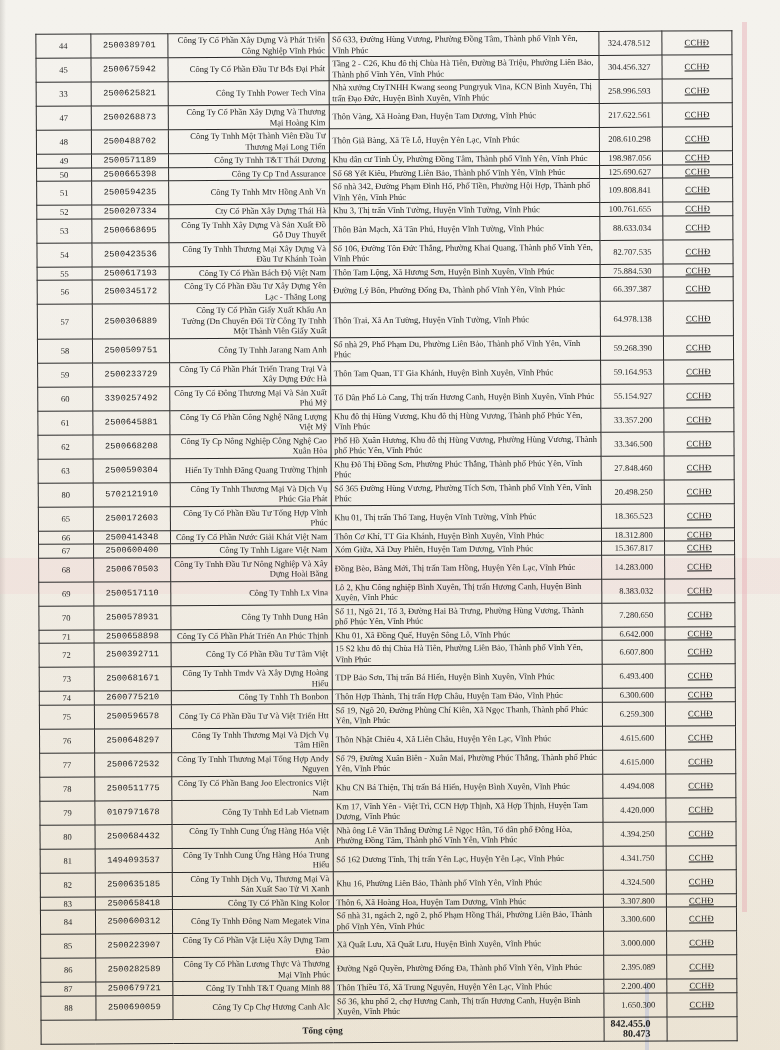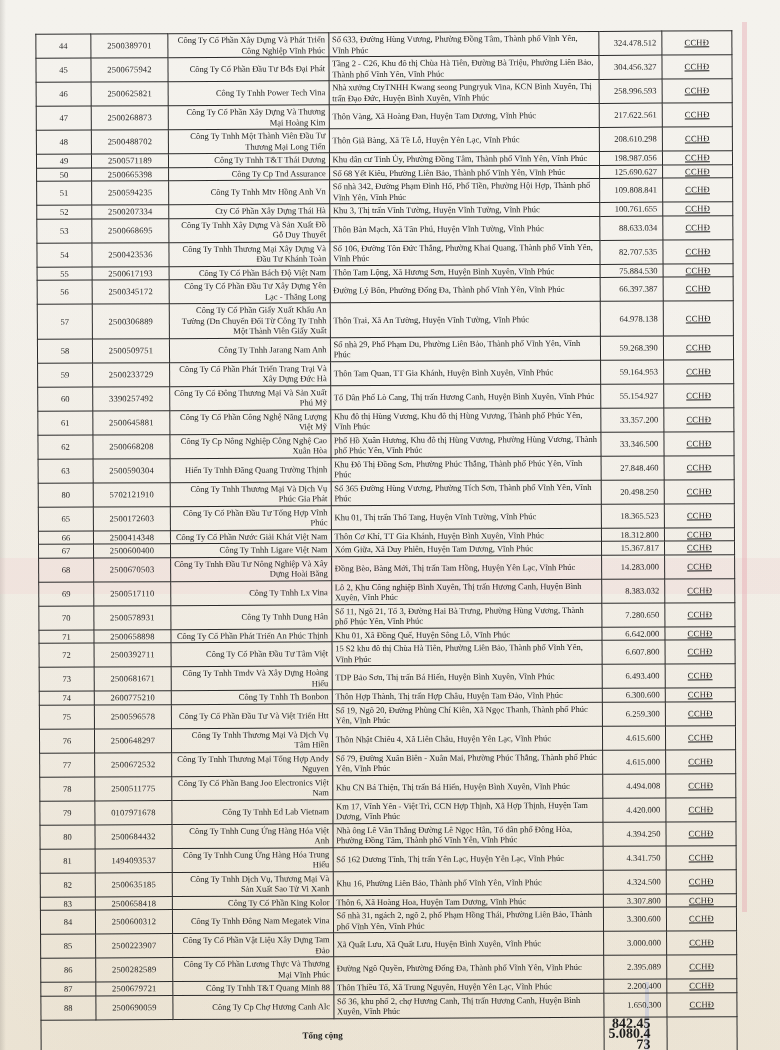--- a/index.html
+++ b/index.html
@@ -57,31 +57,31 @@
     overflow: hidden;
     word-wrap: break-word;
   }
   .col-stt    { width: 54px; }
   .col-tax    { width: 76px; }
   .col-name   { width: 158px; }
   .col-addr   { width: 266px; }
   .col-amount { width: 62px; }
   .col-status { width: 69px; }
   td.c-stt    { text-align: center; }
-  td.c-tax    { text-align: center; letter-spacing: 0.2px; }
+  td.c-tax    { text-align: center; letter-spacing: 0.2px; font-family: Liberation Mono, monospace; }
   td.c-name   { text-align: right; }
   td.c-addr   { text-align: left; }
-  td.c-amount { text-align: right; padding-right: 5px; }
+  td.c-amount { text-align: right; padding-right: 11px; }
   td.c-status { text-align: center; letter-spacing: 0.3px; text-decoration: underline; }
   tr.total-row td {
     font-weight: bold;
     height: 18px;
   }
   tr.total-row td.t-label { text-align: center; font-size: 9px; }
-  tr.total-row td.t-amount { text-align: right; padding-right: 16px; font-size: 14px; }
+  tr.total-row td.t-amount { text-align: right; padding-right: 16px; font-size: 10px; }
 </style>
 </head>
 <body>
 
 <div class="page">
   <div class="artifact-edge"></div>
   <div class="artifact-pink-band"></div>
   <div class="artifact-pink-line"></div>
   <div class="artifact-blue-line"></div>
 
@@ -105,21 +105,21 @@
     </tr>
         <tr>
       <td class="c-stt">45</td>
       <td class="c-tax">2500675942</td>
       <td class="c-name">Công Ty Cổ Phần Đầu Tư Bđs Đại Phát</td>
       <td class="c-addr">Tầng 2 - C26, Khu đô thị Chùa Hà Tiên, Đường Bà Triệu, Phường Liên Bảo, Thành phố Vĩnh Yên, Vĩnh Phúc</td>
       <td class="c-amount">304.456.327</td>
       <td class="c-status">CCHĐ</td>
     </tr>
         <tr>
-      <td class="c-stt">46</td>
+      <td class="c-stt">33</td>
       <td class="c-tax">2500625821</td>
       <td class="c-name">Công Ty Tnhh Power Tech Vina</td>
       <td class="c-addr">Nhà xưởng CtyTNHH Kwang seong Pungryuk Vina, KCN Bình Xuyên, Thị trấn Đạo Đức, Huyện Bình Xuyên, Vĩnh Phúc</td>
       <td class="c-amount">258.996.593</td>
       <td class="c-status">CCHĐ</td>
     </tr>
         <tr>
       <td class="c-stt">47</td>
       <td class="c-tax">2500268873</td>
       <td class="c-name">Công Ty Cổ Phần Xây Dựng Và Thương Mại Hoàng Kim</td>

